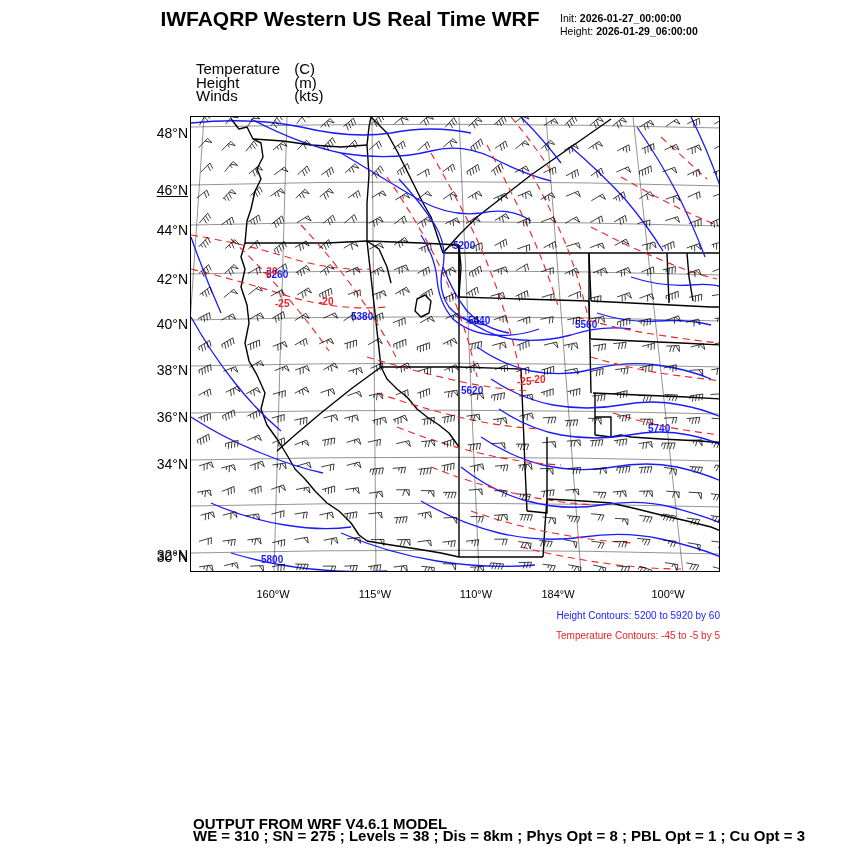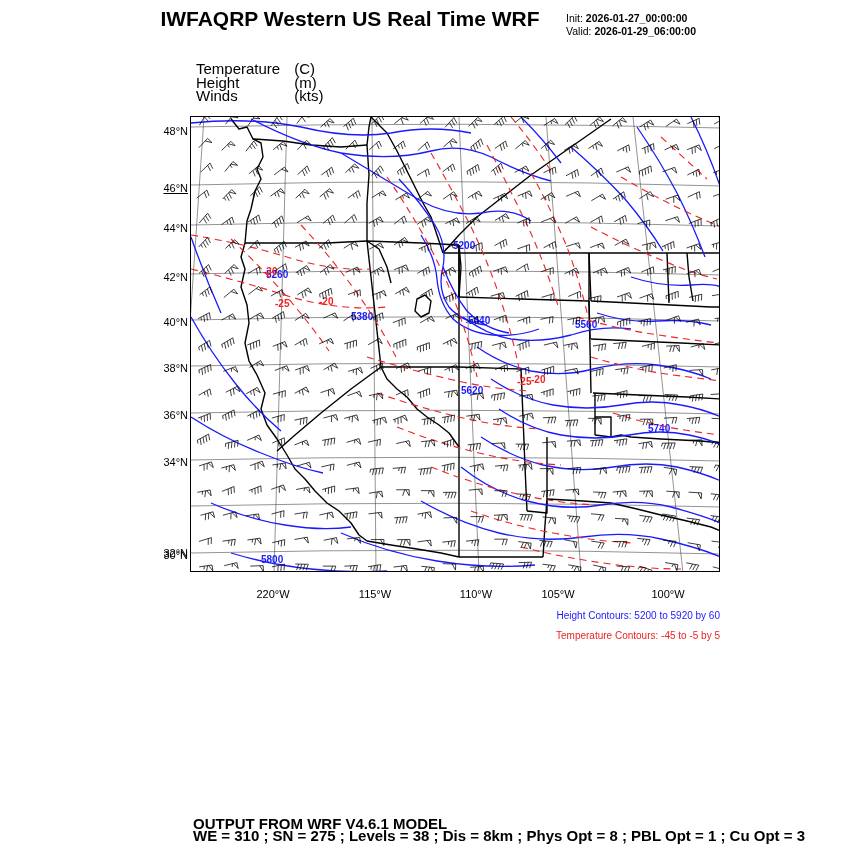--- a/index.html
+++ b/index.html
@@ -23,42 +23,42 @@
     font-size: 21px;
     font-weight: bold;
     letter-spacing: 0px;
   }
   #init-block {
     left: 560px; top: 12px;
     font-size: 10.5px;
     line-height: 13px;
     font-weight: bold;
   }
-  #init-block .lbl { font-weight: normal; margin-left: 6px; }
+  #init-block .lbl { font-weight: normal; }
 
   #legend-vars {
     left: 196px; top: 62px;
     font-size: 11px;
     line-height: 13.5px;
   }
   #legend-vars td { font-size: 15px; padding: 0; }
   #legend-vars td.u { padding-left: 14px; }
 
   #plot-frame {
     left: 190px; top: 116px;
     width: 530px; height: 456px;
     border: 1.4px solid #000;
     box-sizing: border-box;
     overflow: hidden;
     background: #fff;
   }
   #plot-svg { display: block; }
 
   .ytick {
-    font-size: 11px;
+    font-size: 14px;
     text-align: right;
     width: 52px;
   }
   .xtick {
     font-size: 11px;
     text-align: center;
     width: 60px;
   }
 
   #contour-notes {
@@ -82,21 +82,21 @@
 <body>
 
 <div class="abs" id="title">IWFAQRP Western US Real Time WRF</div>
 
 <div class="abs" id="init-block">
   <div>
     <span class="lbl">Init:</span>
     <span>2026-01-27_00:00:00</span>
   </div>
   <div>
-    <span class="lbl">Valid:</span>
+    <span class="lbl">Height:</span>
     <span>2026-01-29_06:00:00</span>
   </div>
 </div>
 
 <table class="abs" id="legend-vars" cellspacing="0" cellpadding="0">
   <tbody>
       <tr>
     <td>Temperature</td>
     <td class="u">(C)</td>
   </tr>
@@ -115,24 +115,24 @@
 <div class="abs ytick" style="left:136px; top:182px;text-decoration:underline;">46°N</div>
 <div class="abs ytick" style="left:136px; top:222px;">44°N</div>
 <div class="abs ytick" style="left:136px; top:271px;">42°N</div>
 <div class="abs ytick" style="left:136px; top:316px;">40°N</div>
 <div class="abs ytick" style="left:136px; top:362px;text-align:right;">38°N</div>
 <div class="abs ytick" style="left:136px; top:409px;">36°N</div>
 <div class="abs ytick" style="left:136px; top:456px;">34°N</div>
 <div class="abs ytick" style="left:136px; top:502px;margin-top:45px;">32°N</div>
 <div class="abs ytick" style="left:136px; top:549px;">30°N</div>
 
-<div class="abs xtick" style="left:243px; top:588px;">220°W</div>
+<div class="abs xtick" style="left:243px; top:588px;">160°W</div>
 <div class="abs xtick" style="left:345px; top:588px;">115°W</div>
 <div class="abs xtick" style="left:446px; top:588px;">110°W</div>
-<div class="abs xtick" style="left:528px; top:588px;">105°W</div>
+<div class="abs xtick" style="left:528px; top:588px;">184°W</div>
 <div class="abs xtick" style="left:638px; top:588px;">100°W</div>
 
 <div class="abs" id="plot-frame">
   <svg id="plot-svg" width="530" height="456" viewBox="0 0 530 456" xmlns="http://www.w3.org/2000/svg">
 
     <g stroke="#000000" stroke-width="0.5" fill="none" opacity="0.85">
 
       <path d="M0,10 Q265,4 530,11"></path>
       <path d="M0,68 Q265,61 530,69"></path>
       <path d="M0,108 Q265,101 530,109"></path>

